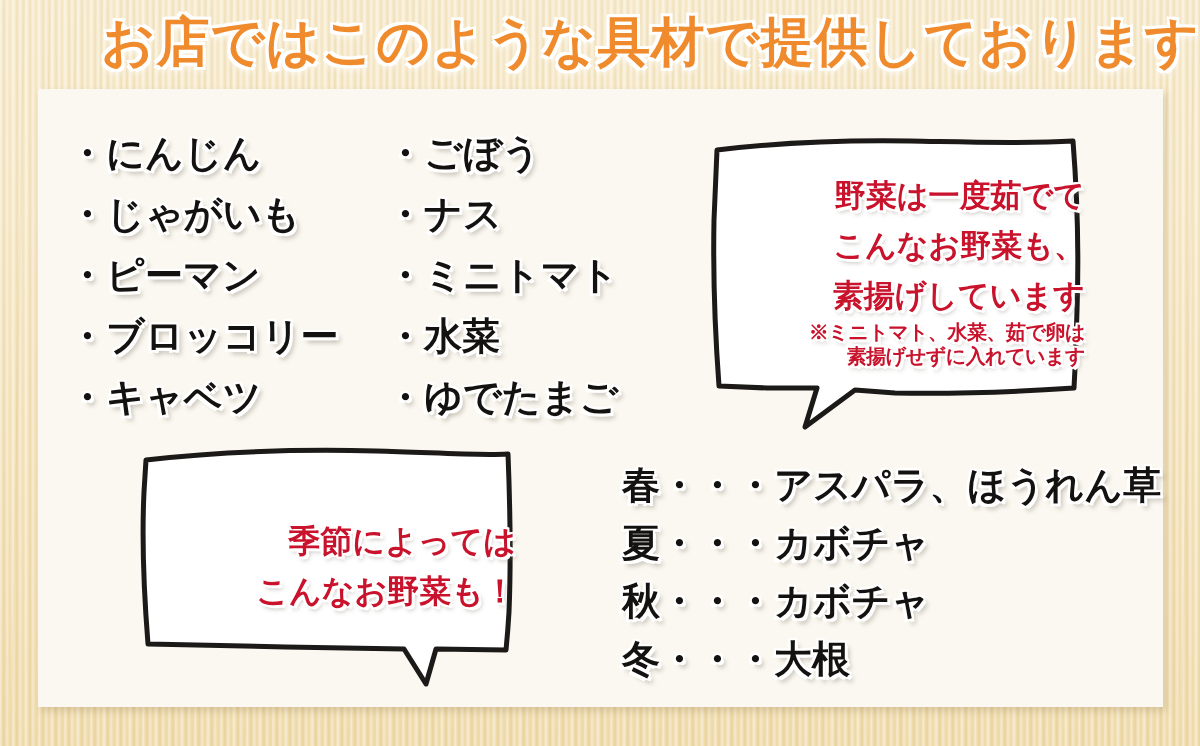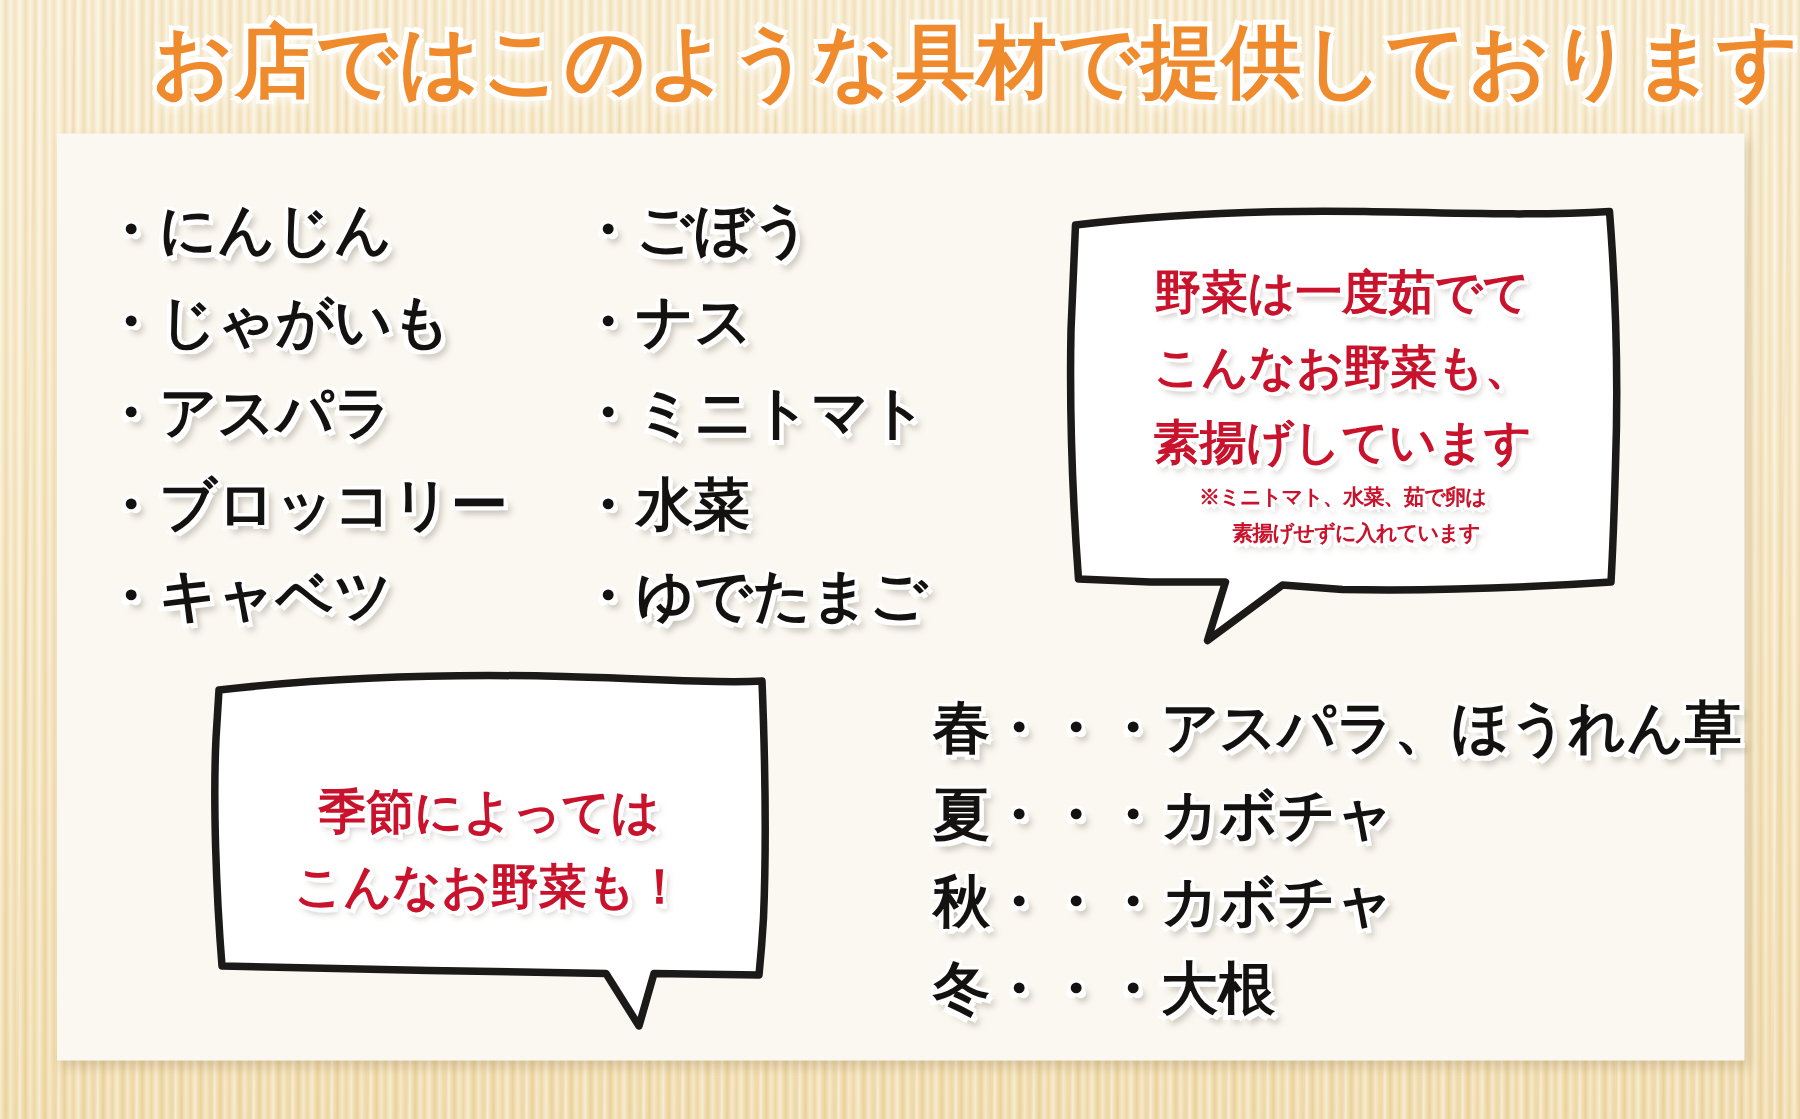--- a/index.html
+++ b/index.html
@@ -128,42 +128,42 @@
     z-index: 5;
   }
   .bubble svg {
     position: absolute;
     left: 0;
     top: 0;
     overflow: visible;
   }
   .bubble-text {
     position: absolute;
-    text-align: center;
+    text-align: right;
     font-family: "DejaVu Serif", "Liberation Serif", serif;
     font-weight: 700;
     color: #c9122b;
     white-space: nowrap;
     text-shadow:
       2px 0 0 #fff, -2px 0 0 #fff, 0 2px 0 #fff, 0 -2px 0 #fff,
       2px 2px 0 #fff, -2px 2px 0 #fff, 2px -2px 0 #fff, -2px -2px 0 #fff,
       3px 3px 0 #fff,
       3px 4px 4px rgba(120,110,100,0.45);
   }
 
   
   #bubble-cooking { left: 705px; top: 132px; width: 380px; height: 300px; }
   #bubble-cooking-lines {
     left: 0; top: 38px; width: 380px;
     font-size: 31px;
     line-height: 50px;
   }
   #bubble-cooking-note {
     left: 0; top: 188px; width: 380px;
-    font-size: 14px;
+    font-size: 20px;
     line-height: 24px;
     letter-spacing: -0.5px;
   }
   #bubble-cooking-note .note-l2 { padding-left: 18px; }
 
   
   #bubble-season { left: 136px; top: 444px; width: 400px; height: 260px; }
   #bubble-season-lines {
     left: 0; top: 72px; width: 380px;
     font-size: 32px;
@@ -175,21 +175,21 @@
 
 <div id="stage">
 
   <div id="title">お店ではこのような具材で提供しております</div>
 
   <div id="card"></div>
 
   <div id="veg-col-1" class="veg-col">
     <div class="veg-item">・にんじん</div>
     <div class="veg-item">・じゃがいも</div>
-    <div class="veg-item">・アスパラ</div>
+    <div class="veg-item">・ピーマン</div>
     <div class="veg-item">・ブロッコリー</div>
     <div class="veg-item">・キャベツ</div>
   </div>
 
   <div id="veg-col-2" class="veg-col">
     <div class="veg-item">・ごぼう</div>
     <div class="veg-item">・ナス</div>
     <div class="veg-item">・ミニトマト</div>
     <div class="veg-item">・水菜</div>
     <div class="veg-item">・ゆでたまご</div>

